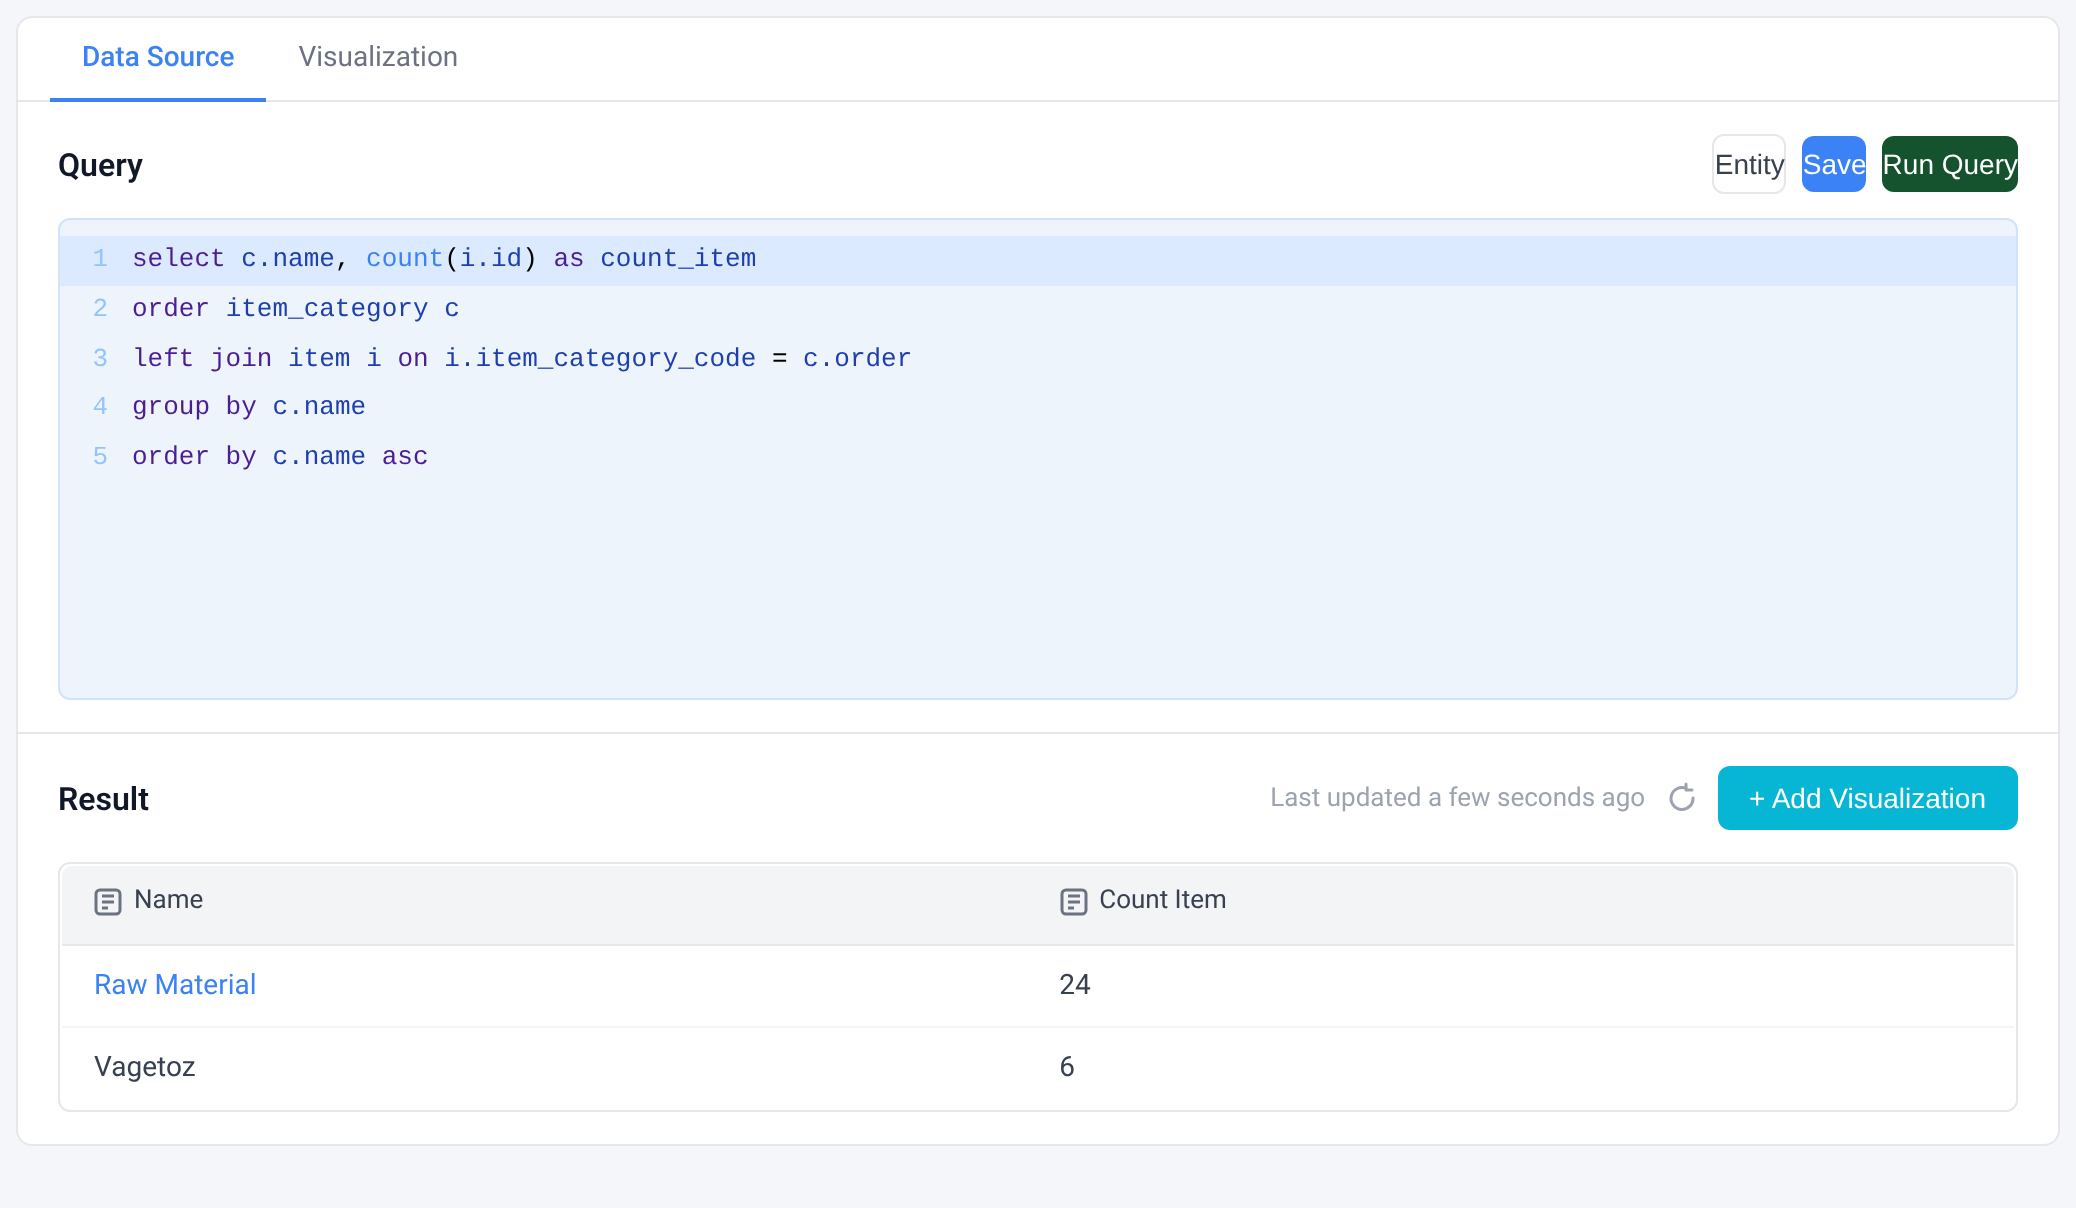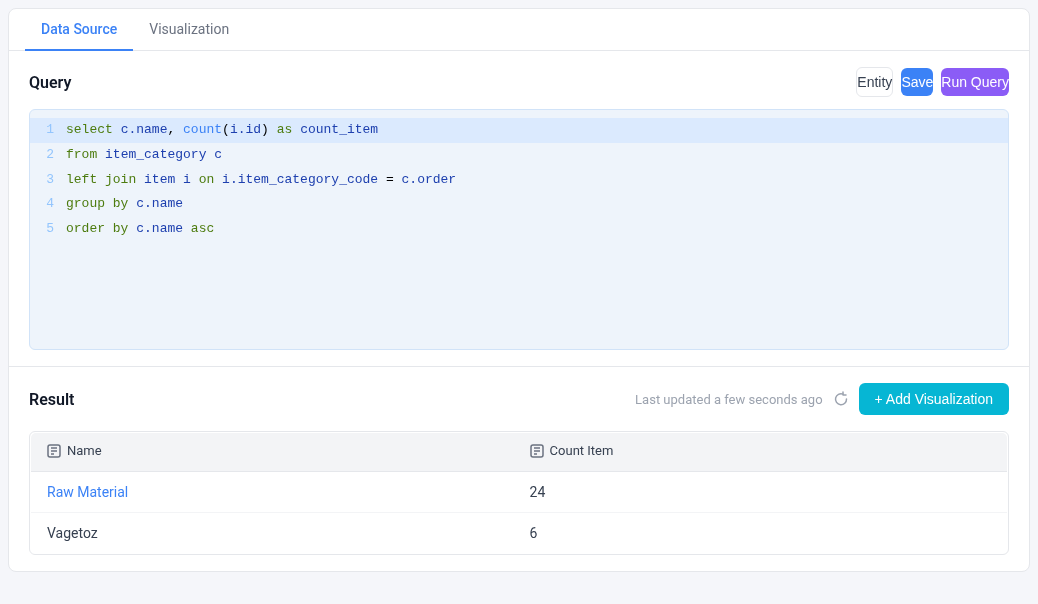--- a/index.html
+++ b/index.html
@@ -66,21 +66,21 @@
       border: 1px solid #e5e7eb;
       background: #fff;
       color: #374151;
     }
     .btn-primary {
       background: #3b82f6;
       color: #fff;
       border: none;
     }
     .btn-teal {
-      background: #8b5cf6;
+      background: #14532d;
       color: #fff;
       border: none;
     }
 
     
     .code-editor {
       background: #eef4fb;
       border: 1px solid #d1e3f8;
       border-radius: 6px;
       padding: 8px 0;
@@ -104,21 +104,21 @@
       color: #93c5fd;
       user-select: none;
       flex-shrink: 0;
     }
     .line-content {
       flex: 1;
       padding-right: 12px;
       white-space: pre;
     }
     
-    .kw { color: #4d7c0f; }
+    .kw { color: #4c1d95; }
     .fn { color: #3b82f6; }
     .id { color: #1e40af; }
 
     
     .divider {
       height: 1px;
       background: #e5e7eb;
       margin: 0 0 0 0;
     }
 
@@ -228,21 +228,21 @@
 
     <div class="code-editor">
 
       <div class="code-line highlighted">
         <span class="line-num">1</span>
         <span class="line-content"><span class="kw">select</span> <span class="id">c.name</span>, <span class="fn">count</span>(<span class="id">i.id</span>) <span class="kw">as</span> <span class="id">count_item</span></span>
       </div>
 
       <div class="code-line">
         <span class="line-num">2</span>
-        <span class="line-content"><span class="kw">from</span> <span class="id">item_category</span> <span class="id">c</span></span>
+        <span class="line-content"><span class="kw">order</span> <span class="id">item_category</span> <span class="id">c</span></span>
       </div>
 
       <div class="code-line">
         <span class="line-num">3</span>
         <span class="line-content"><span class="kw">left join</span> <span class="id">item</span> <span class="id">i</span> <span class="kw">on</span> <span class="id">i.item_category_code</span> = <span class="id">c.order</span></span>
       </div>
 
       <div class="code-line">
         <span class="line-num">4</span>
         <span class="line-content"><span class="kw">group by</span> <span class="id">c.name</span></span>

